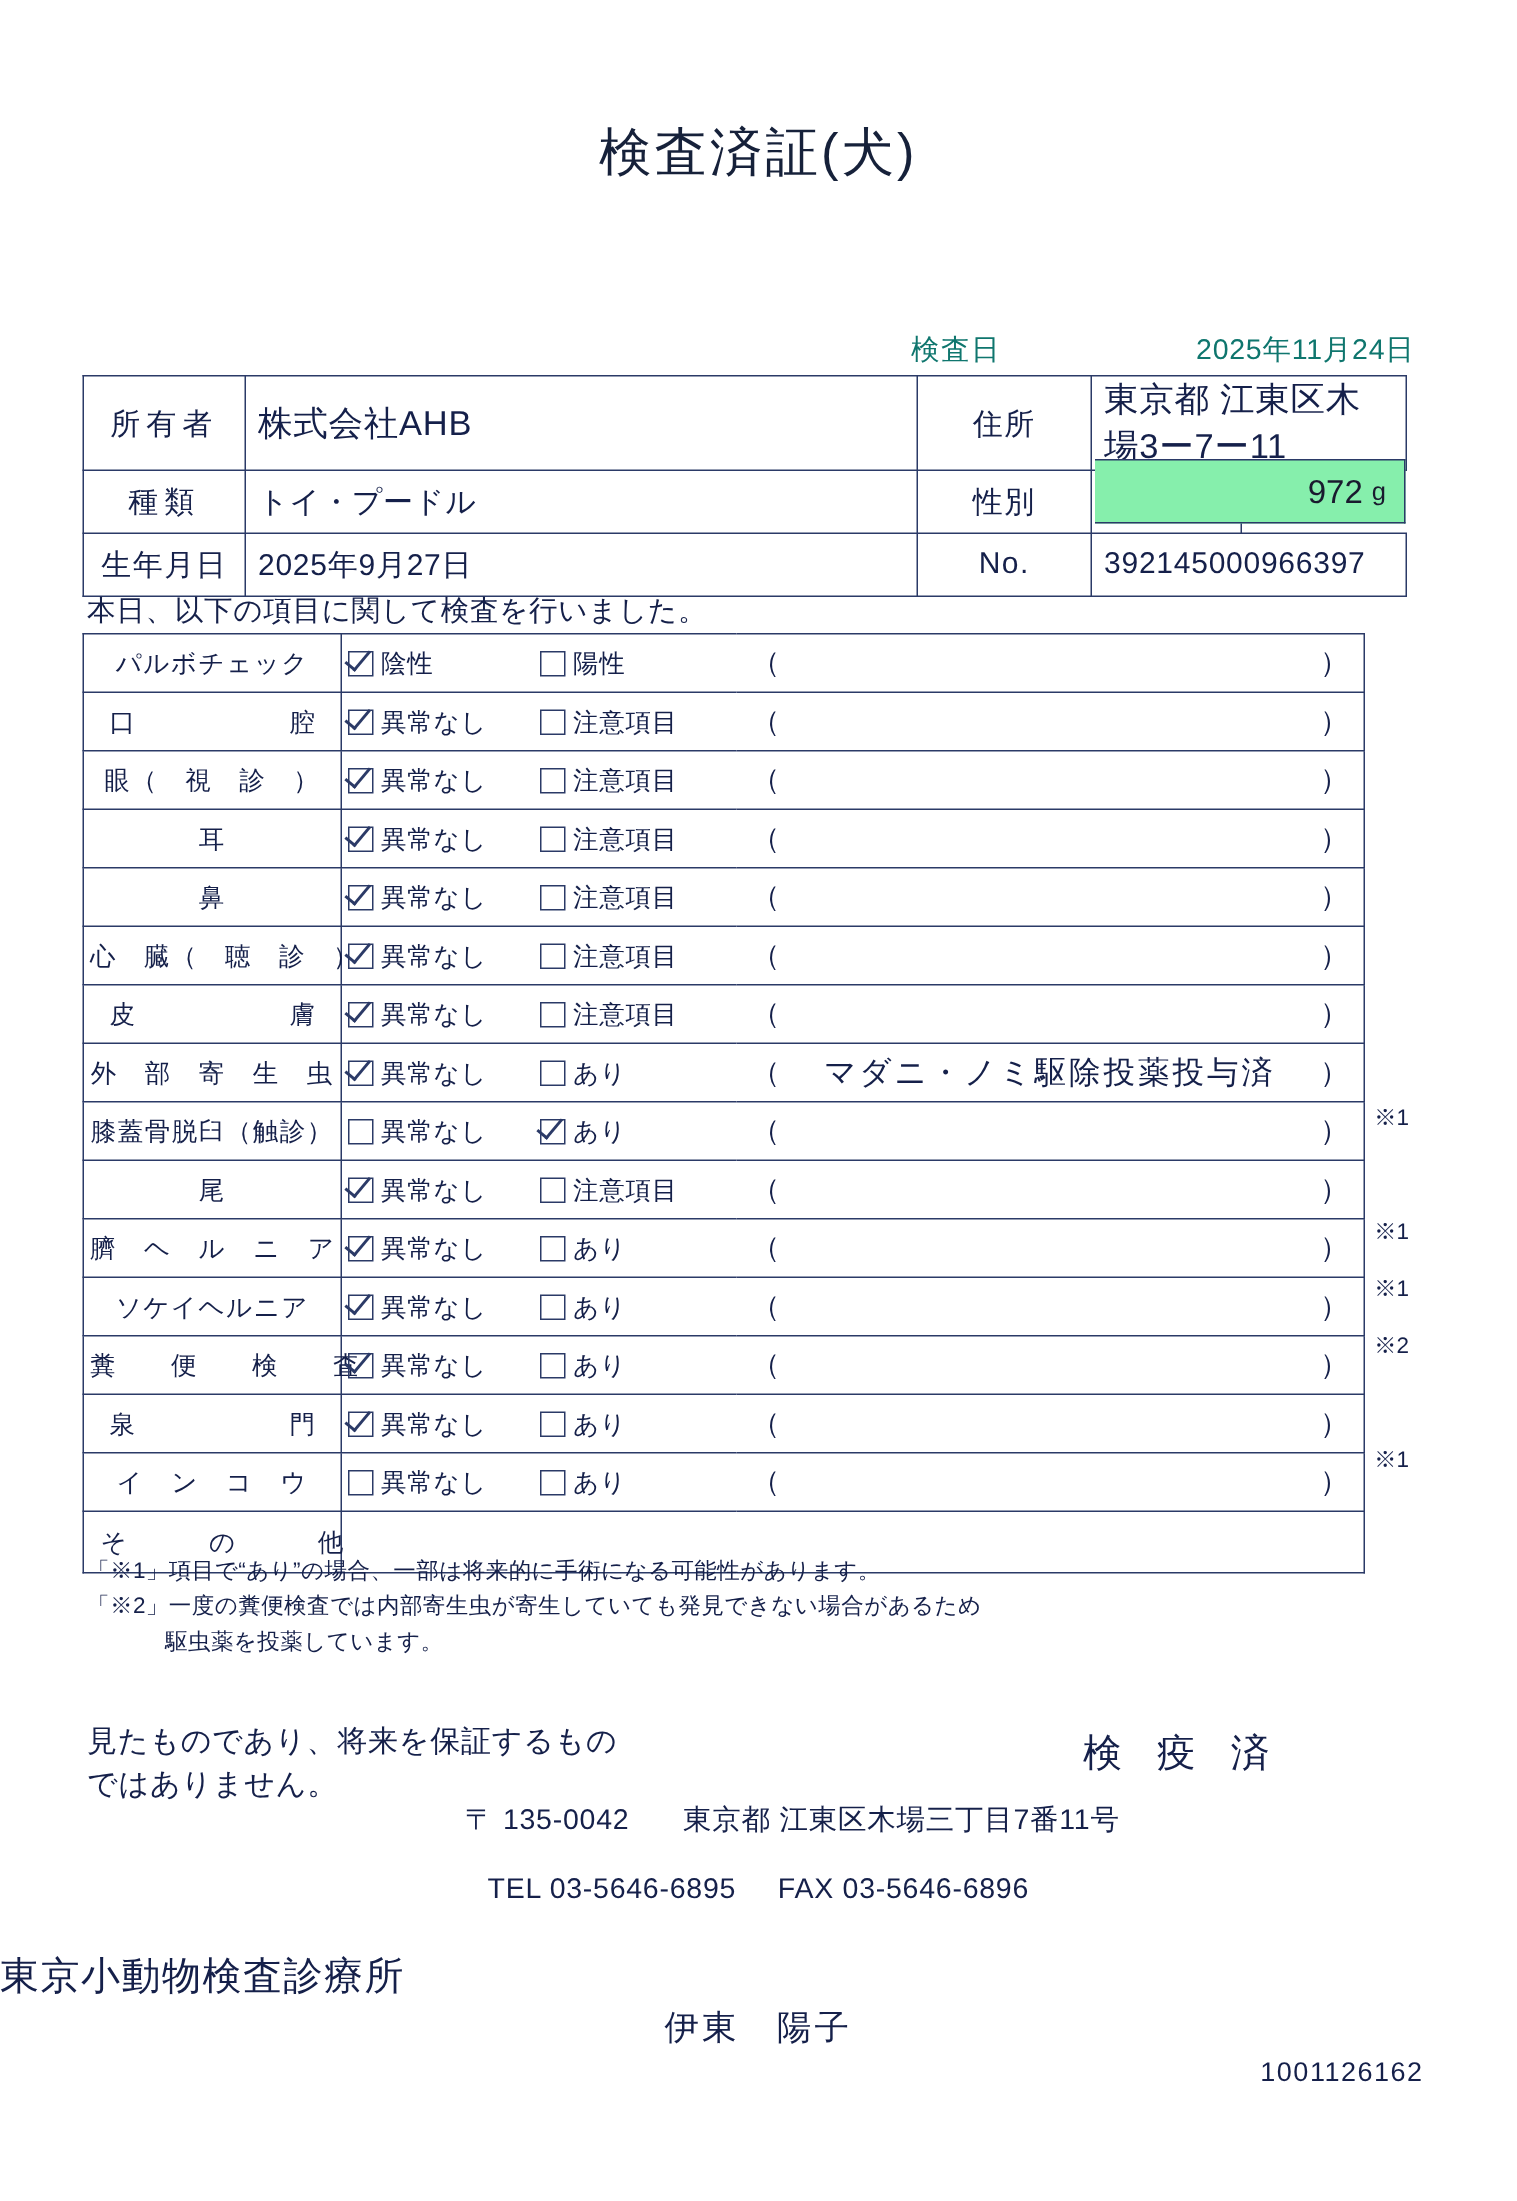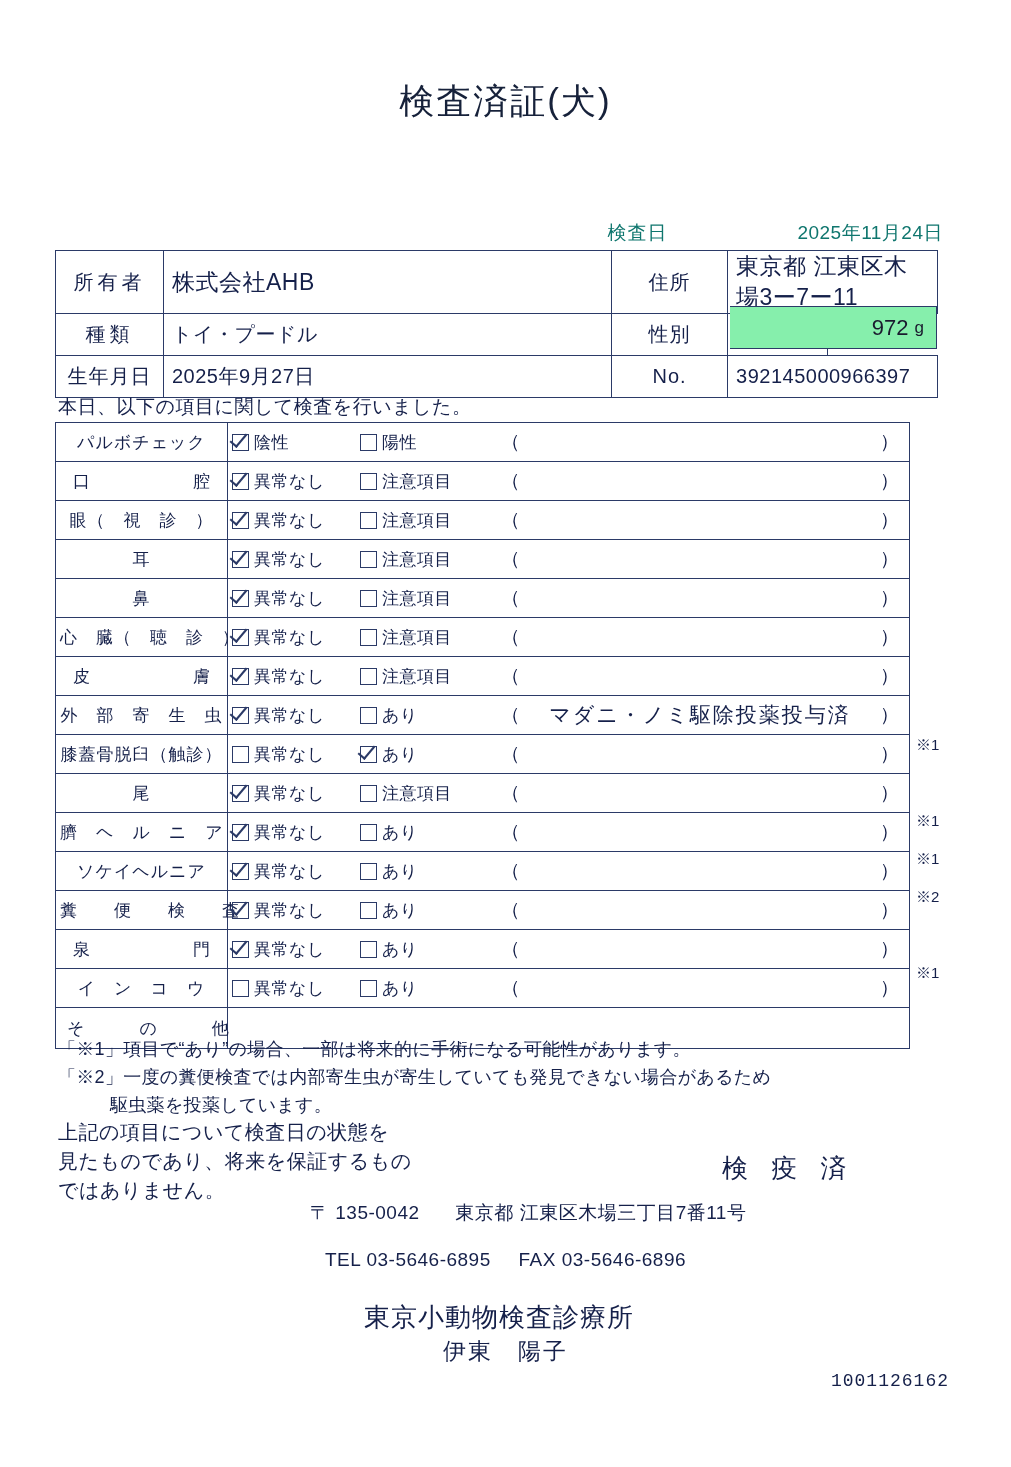--- a/index.html
+++ b/index.html
@@ -178,21 +178,21 @@
   }
   .other-row td.other-blank {
     border-left: none;
   }
 
   
   .footnotes {
     position: absolute;
     left: 58px;
     top: 958px;
-    font-size: 18px;
+    font-size: 15px;
     color: #15204a;
     line-height: 1.55;
     letter-spacing: 0.3px;
   }
   .footnotes .indent { padding-left: 52px; display: block; }
 
   .disclaimer {
     position: absolute;
     left: 58px;
     top: 1040px;
@@ -230,44 +230,42 @@
     color: #15204a;
     letter-spacing: 0.5px;
   }
   .clinic-tel .fax { margin-left: 22px; }
 
   .clinic-name {
     position: absolute;
     left: 0;
     top: 1222px;
     width: 918px;
-    text-align: center;
     font-size: 26px;
     letter-spacing: 1px;
     color: #15204a;
-    padding-left: 40px;
   }
   .clinic-person {
     position: absolute;
     left: 0;
     top: 1258px;
     width: 1011px;
     text-align: center;
     font-size: 23px;
     letter-spacing: 2px;
     color: #15204a;
   }
   .serial {
     position: absolute;
     right: 62px;
     top: 1293px;
     font-size: 18px;
     letter-spacing: 1px;
     color: #15204a;
-    font-family: Liberation Mono, monospace;
+    font-family: Liberation Sans, sans-serif;
   }
 </style>
 </head>
 <body>
 
 <div class="page">
 
   <div class="doc-title">検査済証(犬)</div>
 
   <div class="exam-date-row">
@@ -653,21 +651,21 @@
       </tbody>
   </table>
 
   <div class="footnotes">
     <span>「※1」項目で“あり”の場合、一部は将来的に手術になる可能性があります。</span><br>
     <span>「※2」一度の糞便検査では内部寄生虫が寄生していても発見できない場合があるため</span>
     <span class="indent">駆虫薬を投薬しています。</span>
   </div>
 
   <div class="disclaimer">
-    <span>上記の項目について検査日の状態を</span><br>
+    <br>
     <span>見たものであり、将来を保証するもの</span><br>
     <span>ではありません。</span>
   </div>
 
   <div class="quarantine">検 疫 済</div>
 
   <div class="clinic-addr">
     <span class="zip">〒 135-0042</span>
     <span>東京都 江東区木場三丁目7番11号</span>
   </div>

